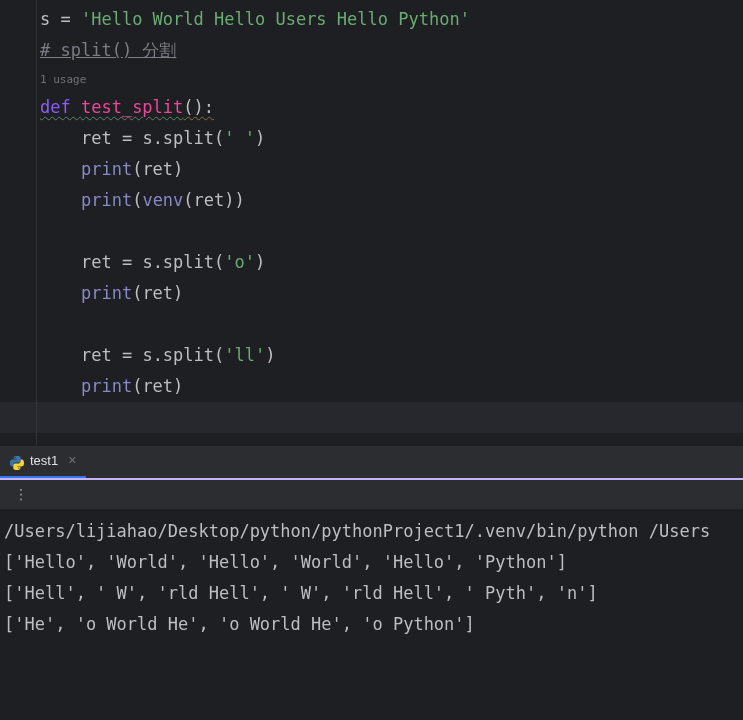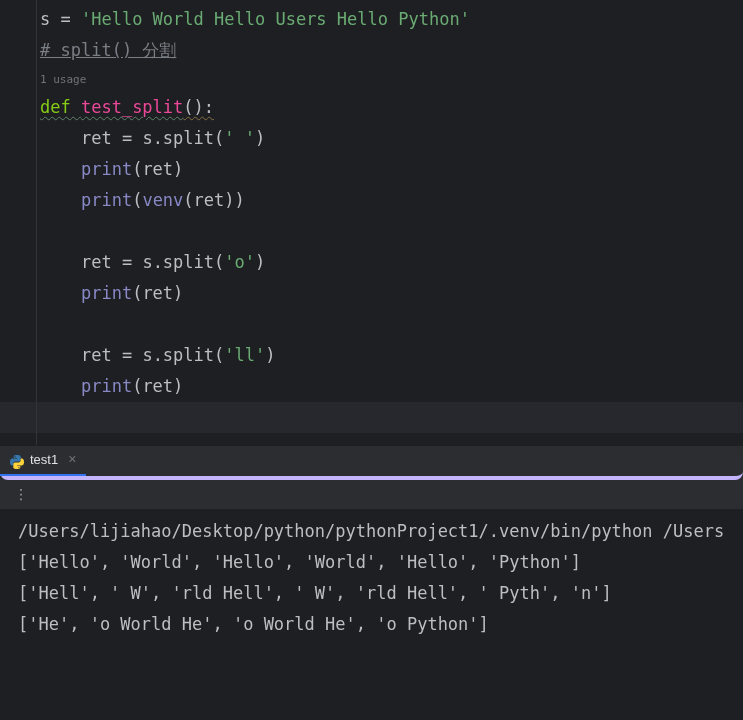--- a/index.html
+++ b/index.html
@@ -37,21 +37,21 @@
       display: flex;
       align-items: center;
     }
     .line.highlighted {
       background: #26282e;
       margin-left: -40px;
       padding-left: 40px;
     }
     .string { color: #6aab73; }
     .comment { color: #7a7e85; text-decoration: underline; }
-    .keyword { color: #84cc16; }
+    .keyword { color: #8b5cf6; }
     .funcname { color: #ec4899; }
     .builtin { color: #8888c6; }
     .paren { color: #bcbec4; }
     .op { color: #bcbec4; }
     .var { color: #bcbec4; }
     .usage-hint {
       color: #6f737a;
       font-size: 11px;
       padding: 4px 0 2px 0;
     }
@@ -68,22 +68,21 @@
     
     .run-panel {
       background: #2b2d30;
       border-top: 1px solid #1e1f22;
     }
     .run-tabs {
       display: flex;
       align-items: center;
       height: 34px;
       background: #2b2d30;
-      border-bottom: 4px solid #c4b5fd;
-      border-radius: 8px;
+      border-bottom: 2px solid #c4b5fd;
     }
     .run-tab {
       display: flex;
       align-items: center;
       gap: 6px;
       padding: 0 10px;
       height: 100%;
       font-size: 13px;
       font-family: -apple-system, sans-serif;
       color: #dfe1e5;
@@ -107,21 +106,21 @@
       padding-left: 14px;
       border-bottom: 1px solid #1e1f22;
     }
     .more-icon {
       color: #9da0a8;
       font-size: 14px;
       letter-spacing: 1px;
     }
     .console {
       background: #1e1f22;
-      padding: 6px 18px;
+      padding: 6px 4px;
       font-size: 17px;
       line-height: 1.82;
       color: #bcbec4;
       white-space: pre;
       overflow: hidden;
     }
   </style>
 </head>
 <body>
 

